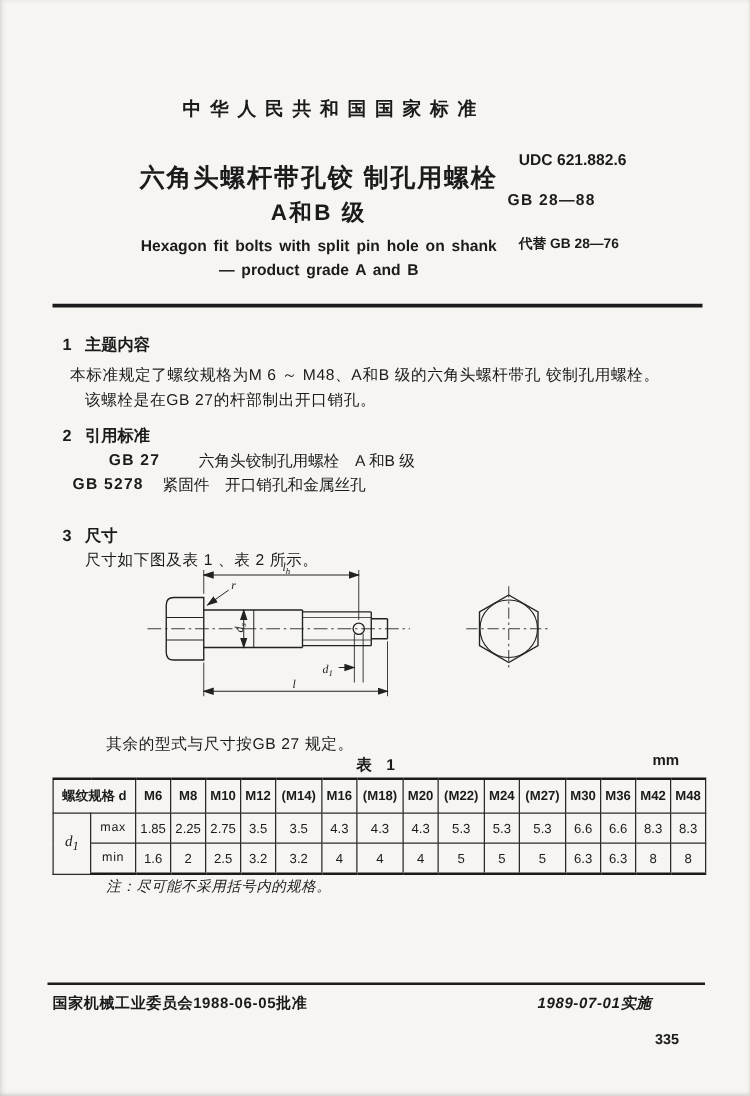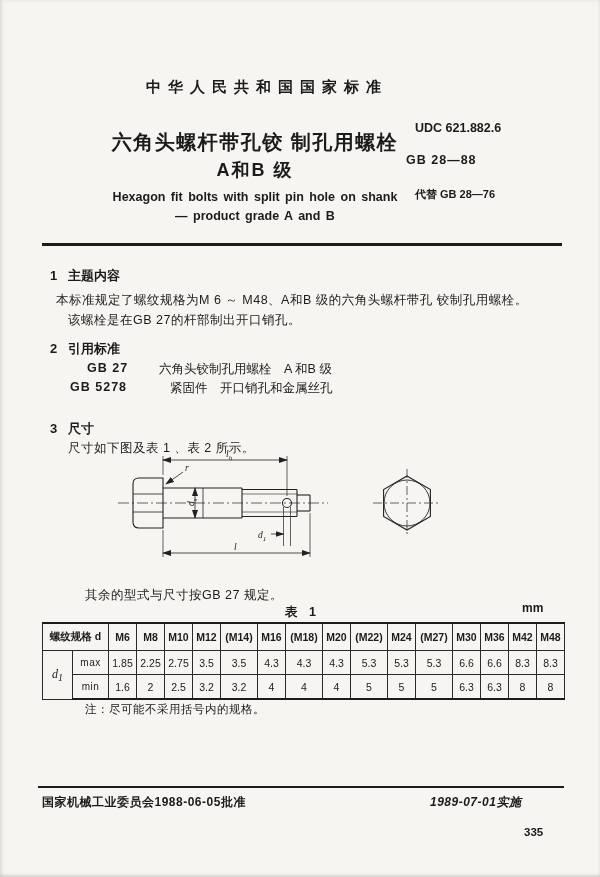--- a/index.html
+++ b/index.html
@@ -77,21 +77,21 @@
   <div class="abs body-text" style="left:56px;top:292px;width:490px;">本标准规定了螺纹规格为M 6 ～ M48、A和B 级的六角头螺杆带孔 铰制孔用螺栓。</div>
   <div class="abs body-text" style="left:68px;top:312px;width:490px;">该螺栓是在GB 27的杆部制出开口销孔。</div>
 
   <div class="abs sec-head" style="left:50px;top:340px;">
     <span class="num">2</span><span>引用标准</span>
   </div>
   <div class="abs ref-row" style="left:75px;top:361px;margin-left:12px;">
     <span class="ref-code">GB 27</span>
     <span>六角头铰制孔用螺栓　A 和B 级</span>
   </div>
-  <div class="abs ref-row" style="left:70px;top:380px;gap:28px;">
+  <div class="abs ref-row" style="left:58px;top:380px;">
     <span class="ref-code">GB 5278</span>
     <span>紧固件　开口销孔和金属丝孔</span>
   </div>
 
   <div class="abs sec-head" style="left:50px;top:420px;">
     <span class="num">3</span><span>尺寸</span>
   </div>
   <div class="abs body-text" style="left:68px;top:440px;">尺寸如下图及表 1 、表 2 所示。</div>
 
   <svg class="abs" style="left:100px;top:448px;" width="360" height="125" viewBox="0 0 360 125">
@@ -232,20 +232,20 @@
           <td>5</td>
           <td>5</td>
           <td>5</td>
           <td>6.3</td>
           <td>6.3</td>
           <td>8</td>
           <td>8</td>
         </tr>
       </tbody>
   </table>
-  <div class="abs tbl-note" style="left:85px;top:702px;">注：尽可能不采用括号内的规格。</div>
+  <div class="abs tbl-note" style="left:85px;top:702px;font-style:italic;">注：尽可能不采用括号内的规格。</div>
 
   <div class="abs rule-bottom"></div>
   <div class="abs foot-left">国家机械工业委员会1988-06-05批准</div>
   <div class="abs foot-right">1989-07-01实施</div>
   <div class="abs page-num">335</div>
 
 </div>
 
 </body></html>

